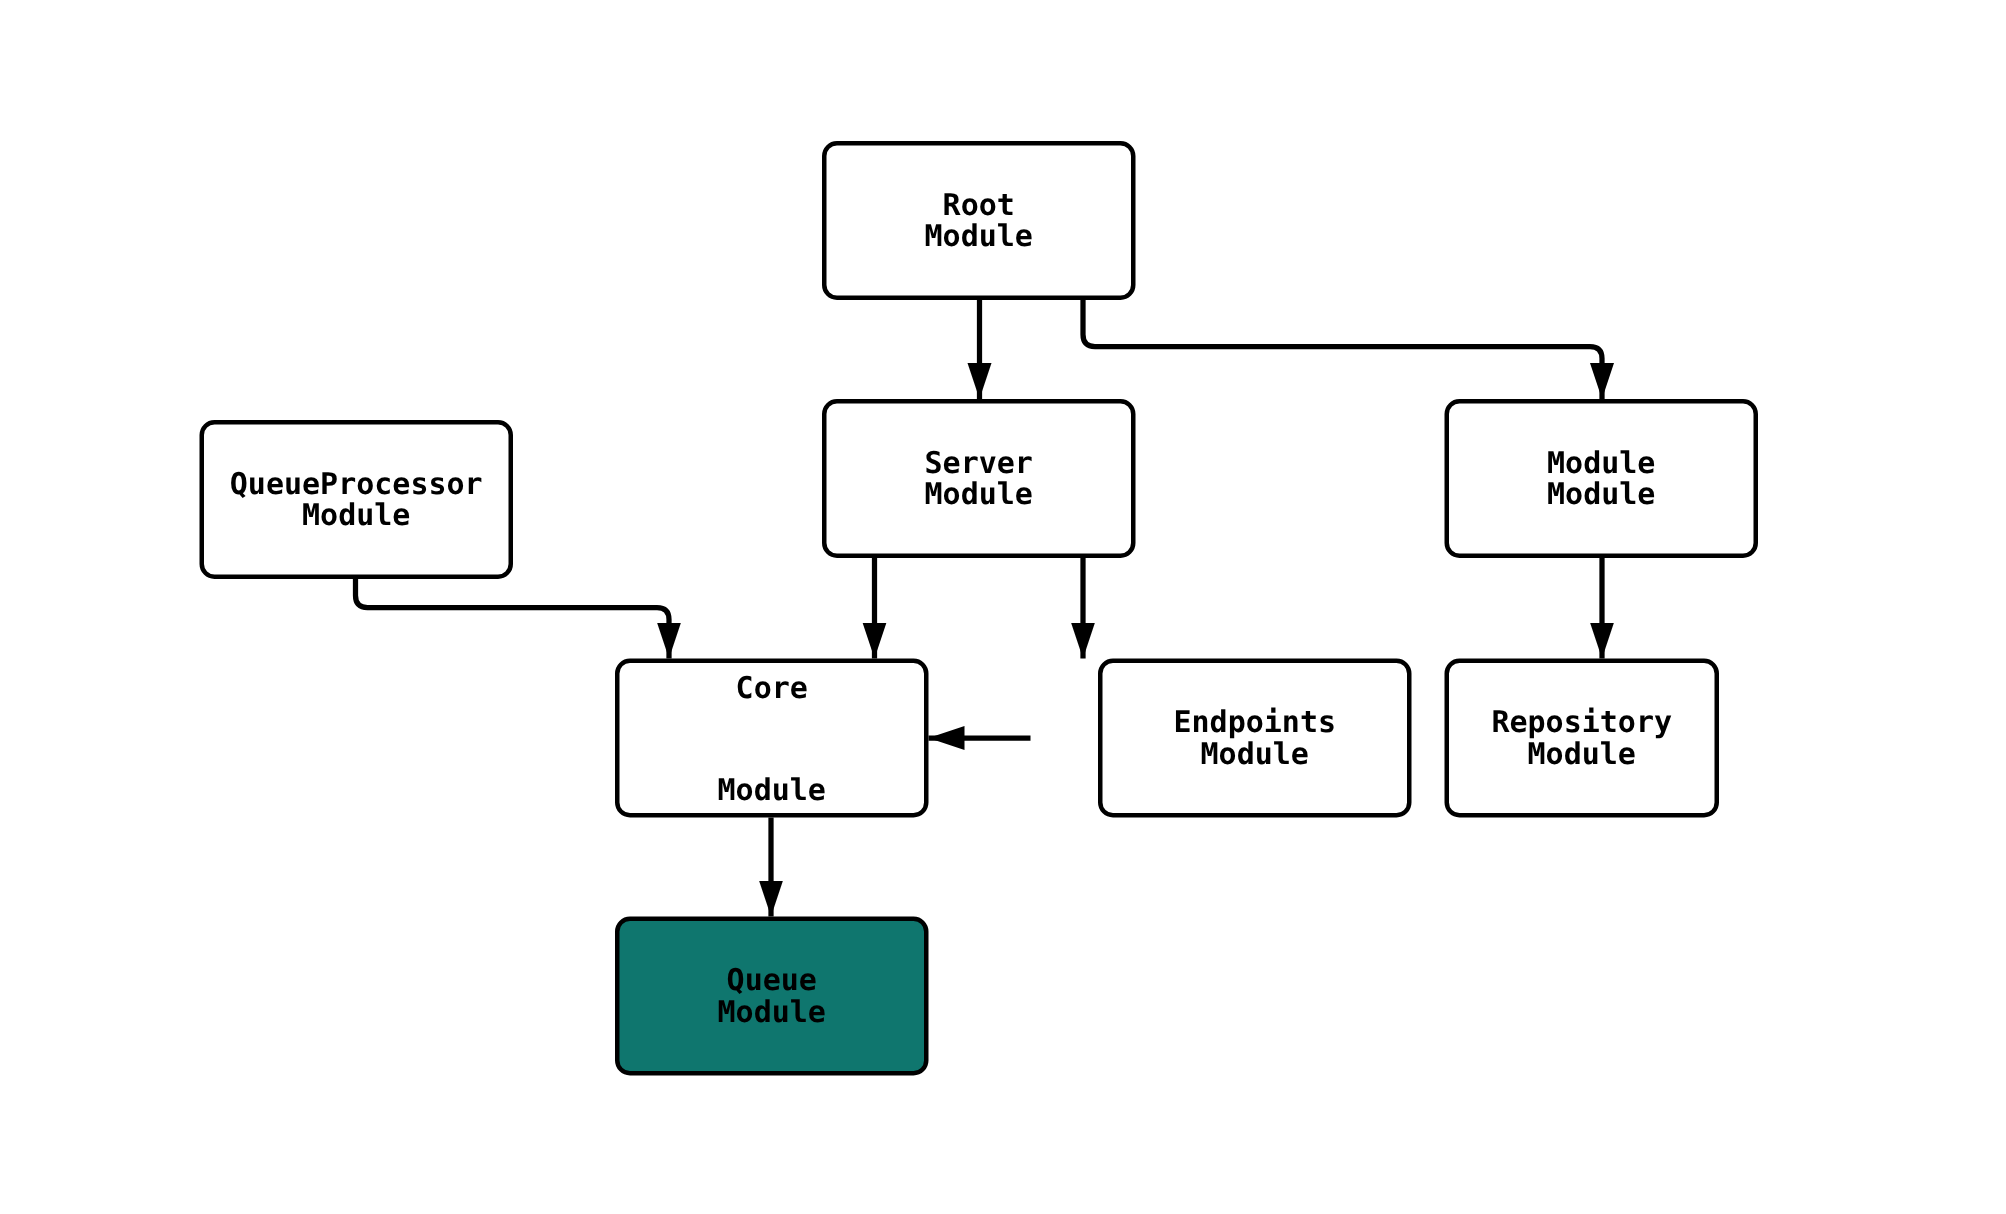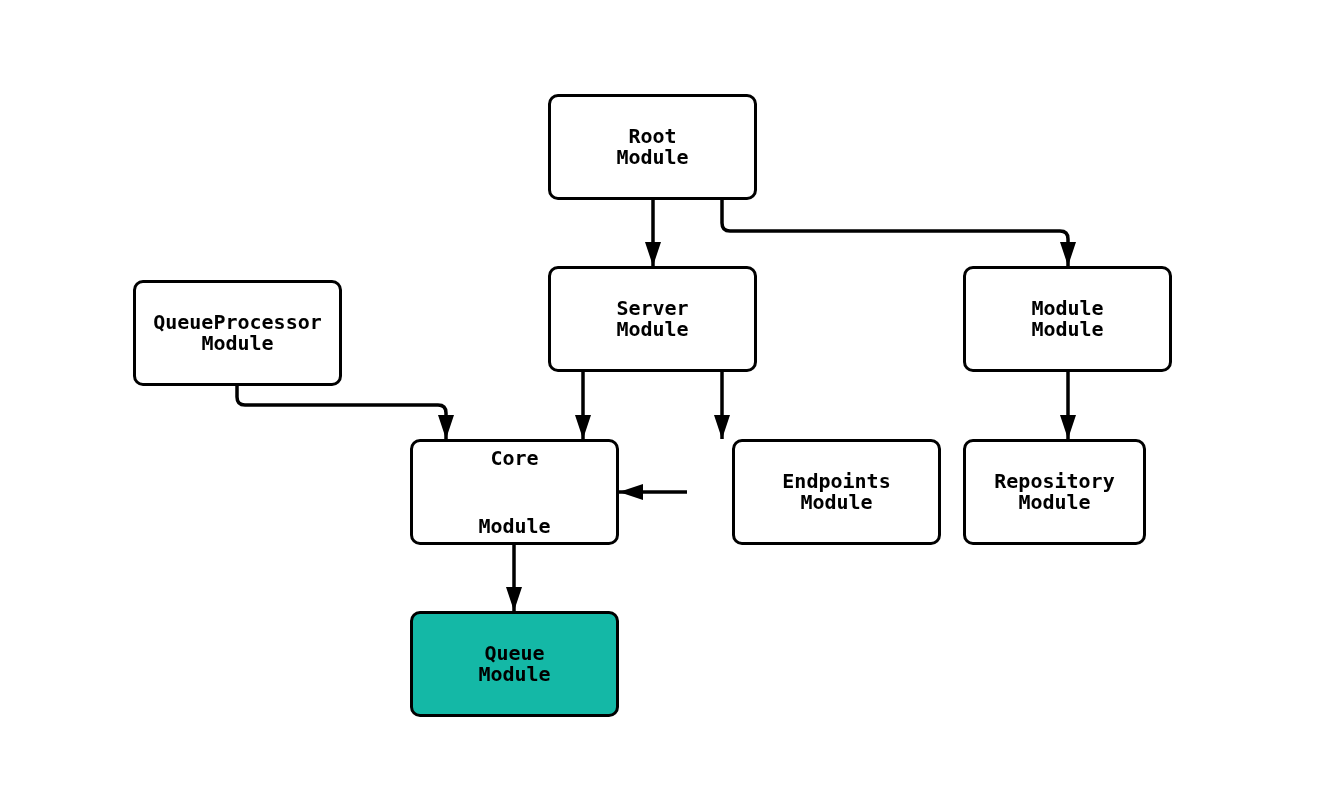--- a/index.html
+++ b/index.html
@@ -95,18 +95,18 @@
   <div class="node" id="node-endpoints" style="left: 687px; top: 439px; width: 209px; height: 106px; border-color: rgb(0, 0, 0); background: rgb(255, 255, 255); color: rgb(0, 0, 0); margin-left: 45px;">
     <span class="node-line">Endpoints</span>
     <span class="node-line">Module</span>
   </div>
 
   <div class="node" id="node-repository" style="left: 963px; top: 439px; width: 183px; height: 106px; border-color: rgb(0, 0, 0); background: rgb(255, 255, 255); color: rgb(0, 0, 0);">
     <span class="node-line">Repository</span>
     <span class="node-line">Module</span>
   </div>
 
-  <div class="node" id="node-queue" style="left: 410px; top: 611px; width: 209px; height: 106px; border-color: rgb(0, 0, 0); background: #14b8a6; color: rgb(0, 0, 0);">
+  <div class="node" id="node-queue" style="left: 410px; top: 611px; width: 209px; height: 106px; border-color: rgb(0, 0, 0); background: #0f766e; color: rgb(0, 0, 0);">
     <span class="node-line">Queue</span>
     <span class="node-line">Module</span>
   </div>
 
 </div>
 
 </body></html>

